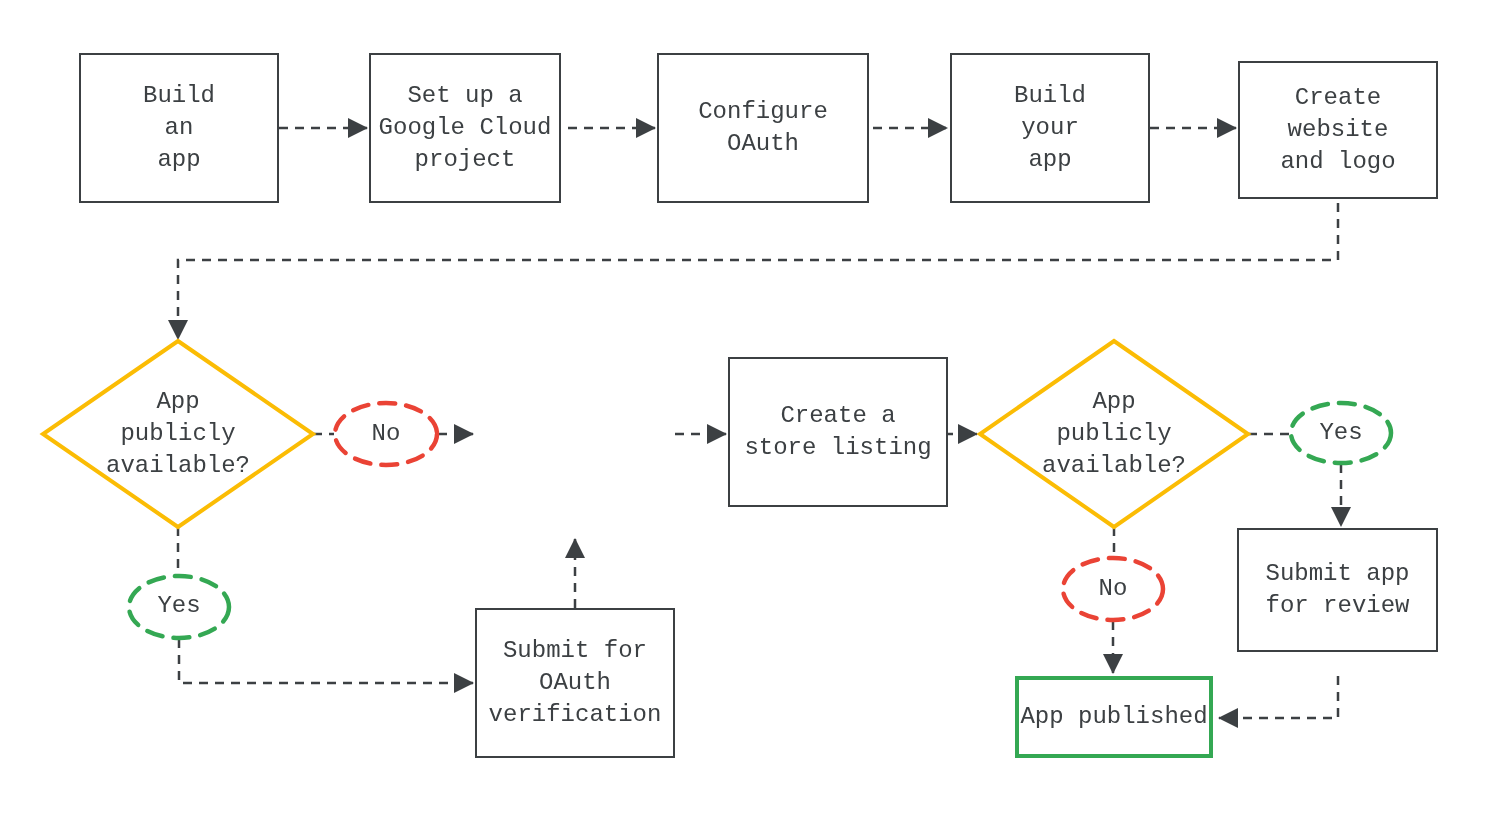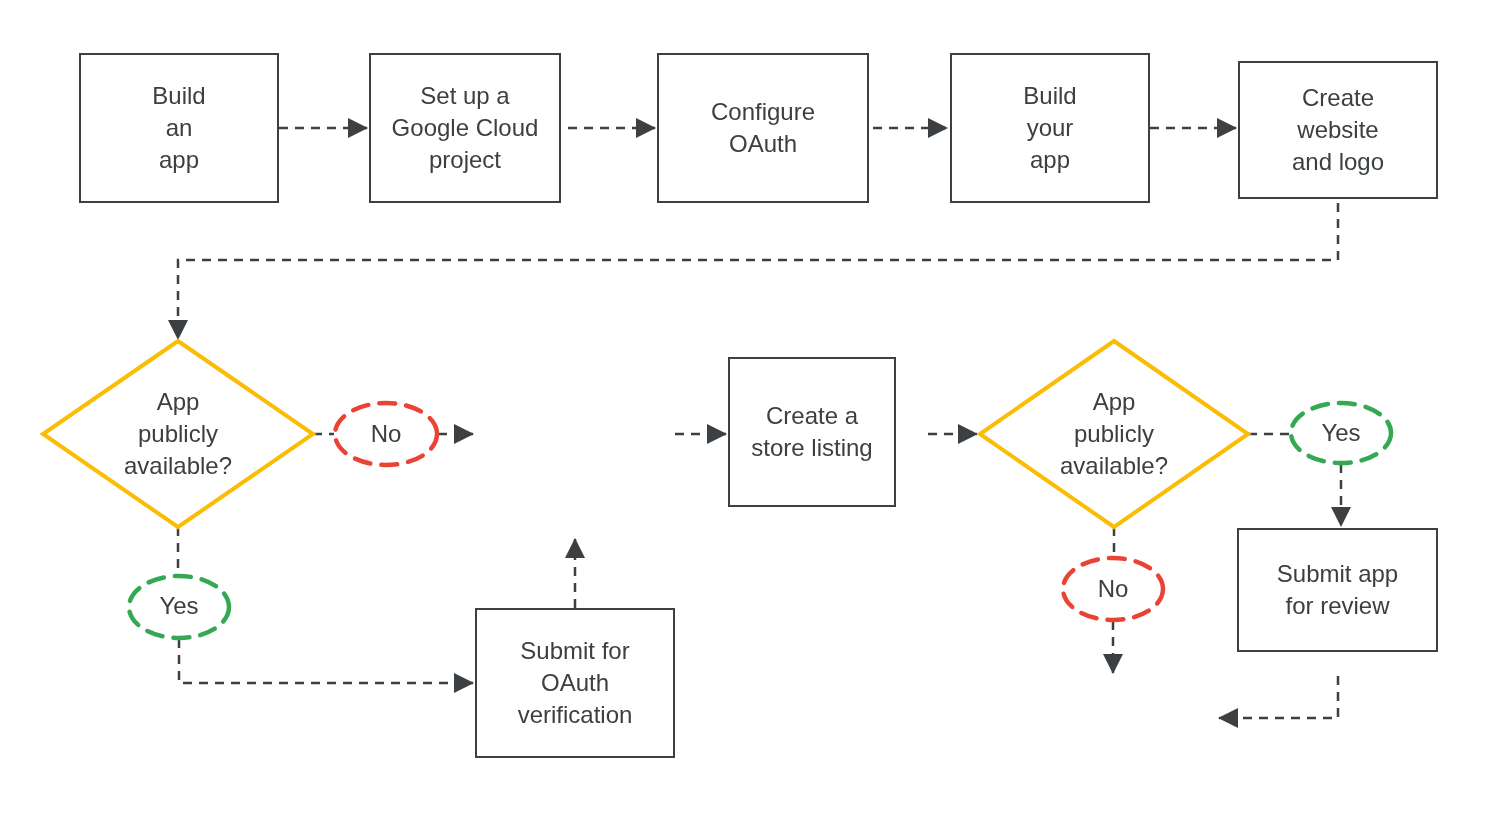--- a/index.html
+++ b/index.html
@@ -5,21 +5,21 @@
   html, body {
     margin: 0;
     padding: 0;
     background: #ffffff;
   }
   .canvas {
     position: relative;
     width: 1494px;
     height: 814px;
     background: #ffffff;
-    font-family: Liberation Sans, sans-serif;
+    font-family: Liberation Mono, monospace;
     overflow: hidden;
   }
   svg.wires {
     position: absolute;
     left: 0;
     top: 0;
   }
   .node {
     position: absolute;
     box-sizing: border-box;
@@ -107,30 +107,31 @@
 
   <div class="node box" style="left:950px; top:53px; width:200px; height:150px">Build
 your
 app</div>
 
   <div class="node box" style="left:1238px; top:61px; width:200px; height:138px">Create
 website
 and logo</div>
 
 
-  <div class="node box" style="left:728px; top:357px; width:168px; height:150px">Create a
+  <div class="node box" style="left:728px; top:357px; width:220px; height:150px">Create a
 store listing</div>
 
   <div class="node box" style="left:475px; top:608px; width:200px; height:150px">Submit for
 OAuth
 verification</div>
 
   <div class="node box" style="left:1237px; top:528px; width:201px; height:124px">Submit app
 for review</div>
 
+  <div class="node published" style="left:1015px; top:676px; width:198px; height:82px">App published</div>
 
   <div class="dlabel" style="left:178px; top:434px; width:220px; height:120px">App
 publicly
 available?</div>
 
   <div class="dlabel" style="left:1114px; top:434px; width:220px; height:120px">App
 publicly
 available?</div>
 
   <div class="elabel" style="left:386px; top:434px">No</div>

